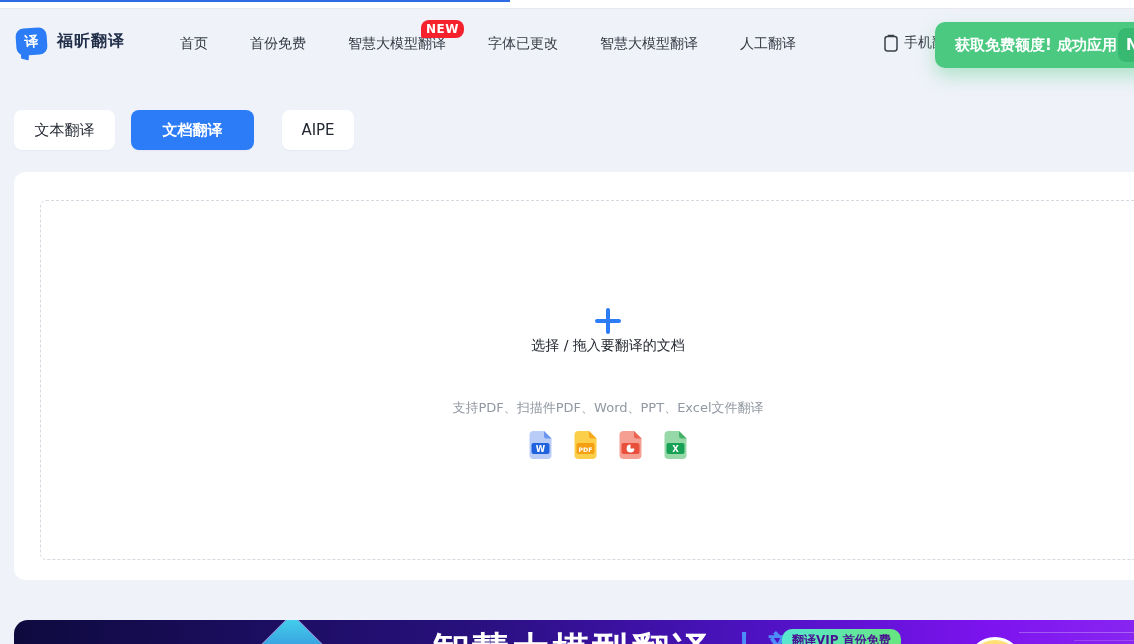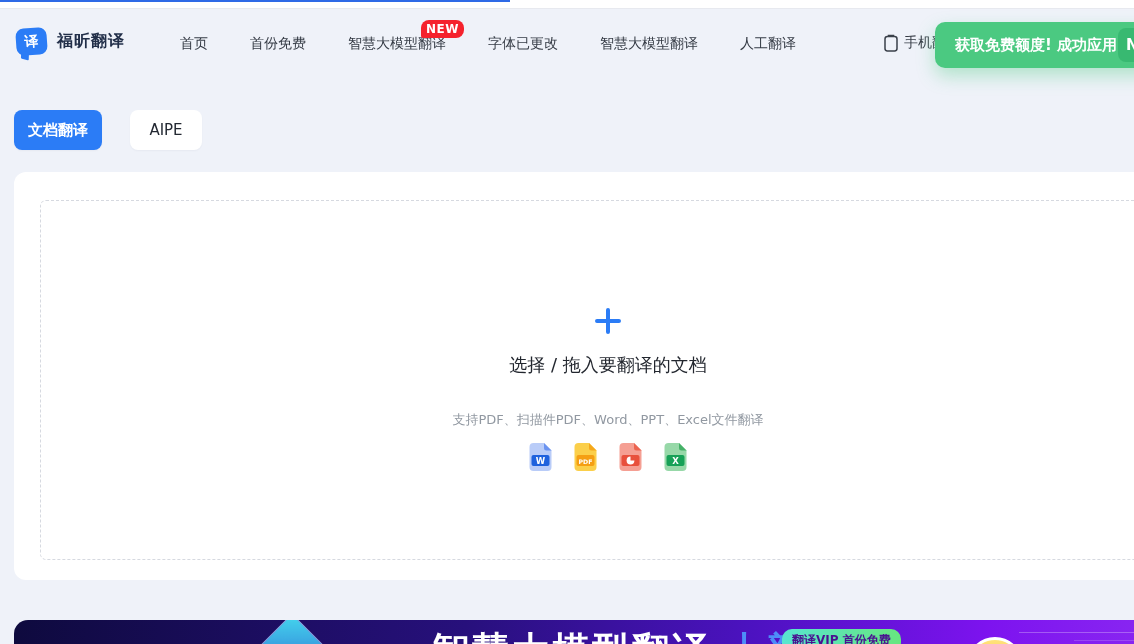--- a/index.html
+++ b/index.html
@@ -32,30 +32,30 @@
   .toast { position:absolute; left:935px; top:22px; height:46px; width:260px; background:#4bc981;
            border-radius:10px; display:flex; align-items:center; padding-left:20px; white-space:nowrap;
            box-shadow:0 8px 18px rgba(76,203,130,.38); color:#ffffff; font-size:15px; font-weight:bold; }
   .toast-highlight { background:#38b971; border-radius:8px; padding:8px 8px; margin-left:1px; }
 
   
   .tabs { position:absolute; left:14px; top:110px; display:flex; gap:16px; }
   .tab { height:40px; border-radius:8px; background:#ffffff; color:#232832; font-size:15px;
          display:flex; align-items:center; justify-content:center; cursor:pointer;
          box-shadow:0 1px 2px rgba(16,24,40,.04); }
-  .tab-text { width:101px; } .tab-doc { width:88px; } .tab-aipe { width:72px; margin-left:12px; }
+  .tab-text { width:101px; } .tab-doc { width:123px; } .tab-aipe { width:72px; margin-left:12px; }
   .tab.active { background:#2b7cf6; color:#ffffff; font-weight:bold; }
 
   
   .card { position:absolute; left:14px; top:172px; width:1188px; height:408px; background:#ffffff; border-radius:12px; }
   .dropzone { position:absolute; left:26px; top:28px; width:1136px; height:360px;
               border:1px dashed #d6d9e0; border-radius:6px; cursor:pointer; }
   .drop-content { position:absolute; left:0; top:104px; width:100%; display:flex; flex-direction:column; align-items:center; }
-  .drop-title { margin-top:16px; font-size:18px; color:#23272f; }
-  .drop-hint { margin-top:34px; font-size:13px; color:#9198a1; }
+  .drop-title { font-size:14px; color:#23272f; }
+  .drop-hint { margin-top:44px; font-size:13px; color:#9198a1; }
   .file-icons { margin-top:13px; display:flex; gap:18px; align-items:center; }
   .ftico { display:inline-flex; }
 
   
   .banner { position:absolute; left:14px; top:620px; width:1188px; height:90px; border-radius:14px;
             overflow:hidden; cursor:pointer;
             background:linear-gradient(90deg,#0e0a3e 0%,#27107c 38%,#4c12c0 62%,#7d13ef 82%,#8d2df2 100%); }
   .pyramid { position:absolute; left:238px; top:10px; width:80px; height:80px; transform:rotate(45deg);
              background:linear-gradient(135deg,#44d7ee 0%,#2a52cc 70%); border:1px solid rgba(255,255,255,.45); border-radius:6px; }
   .banner-headline { position:absolute; left:418px; top:6px; font-size:37px; font-weight:bold; color:#ffffff;
@@ -105,20 +105,21 @@
       <span>手机翻译</span>
     </div>
   </div>
 
   <div class="toast">
     <span>获取免费额度! 成功应用</span>
       <span class="toast-highlight">Noto Sa</span>
   </div>
 
   <div class="tabs">
+    <div class="tab tab-text">文本翻译</div>
     <div class="tab tab-doc active">文档翻译</div>
     <div class="tab tab-aipe">AIPE</div>
   </div>
 
   <div class="card">
     <div class="dropzone">
       <div class="drop-content">
         <span style="display:inline-flex;">
           <svg width="32" height="32" viewBox="0 0 32 32">
             <path d="M16 5 v22 M5 16 h22" stroke="#2b7cf6" stroke-width="4" stroke-linecap="round" fill="none"></path>

